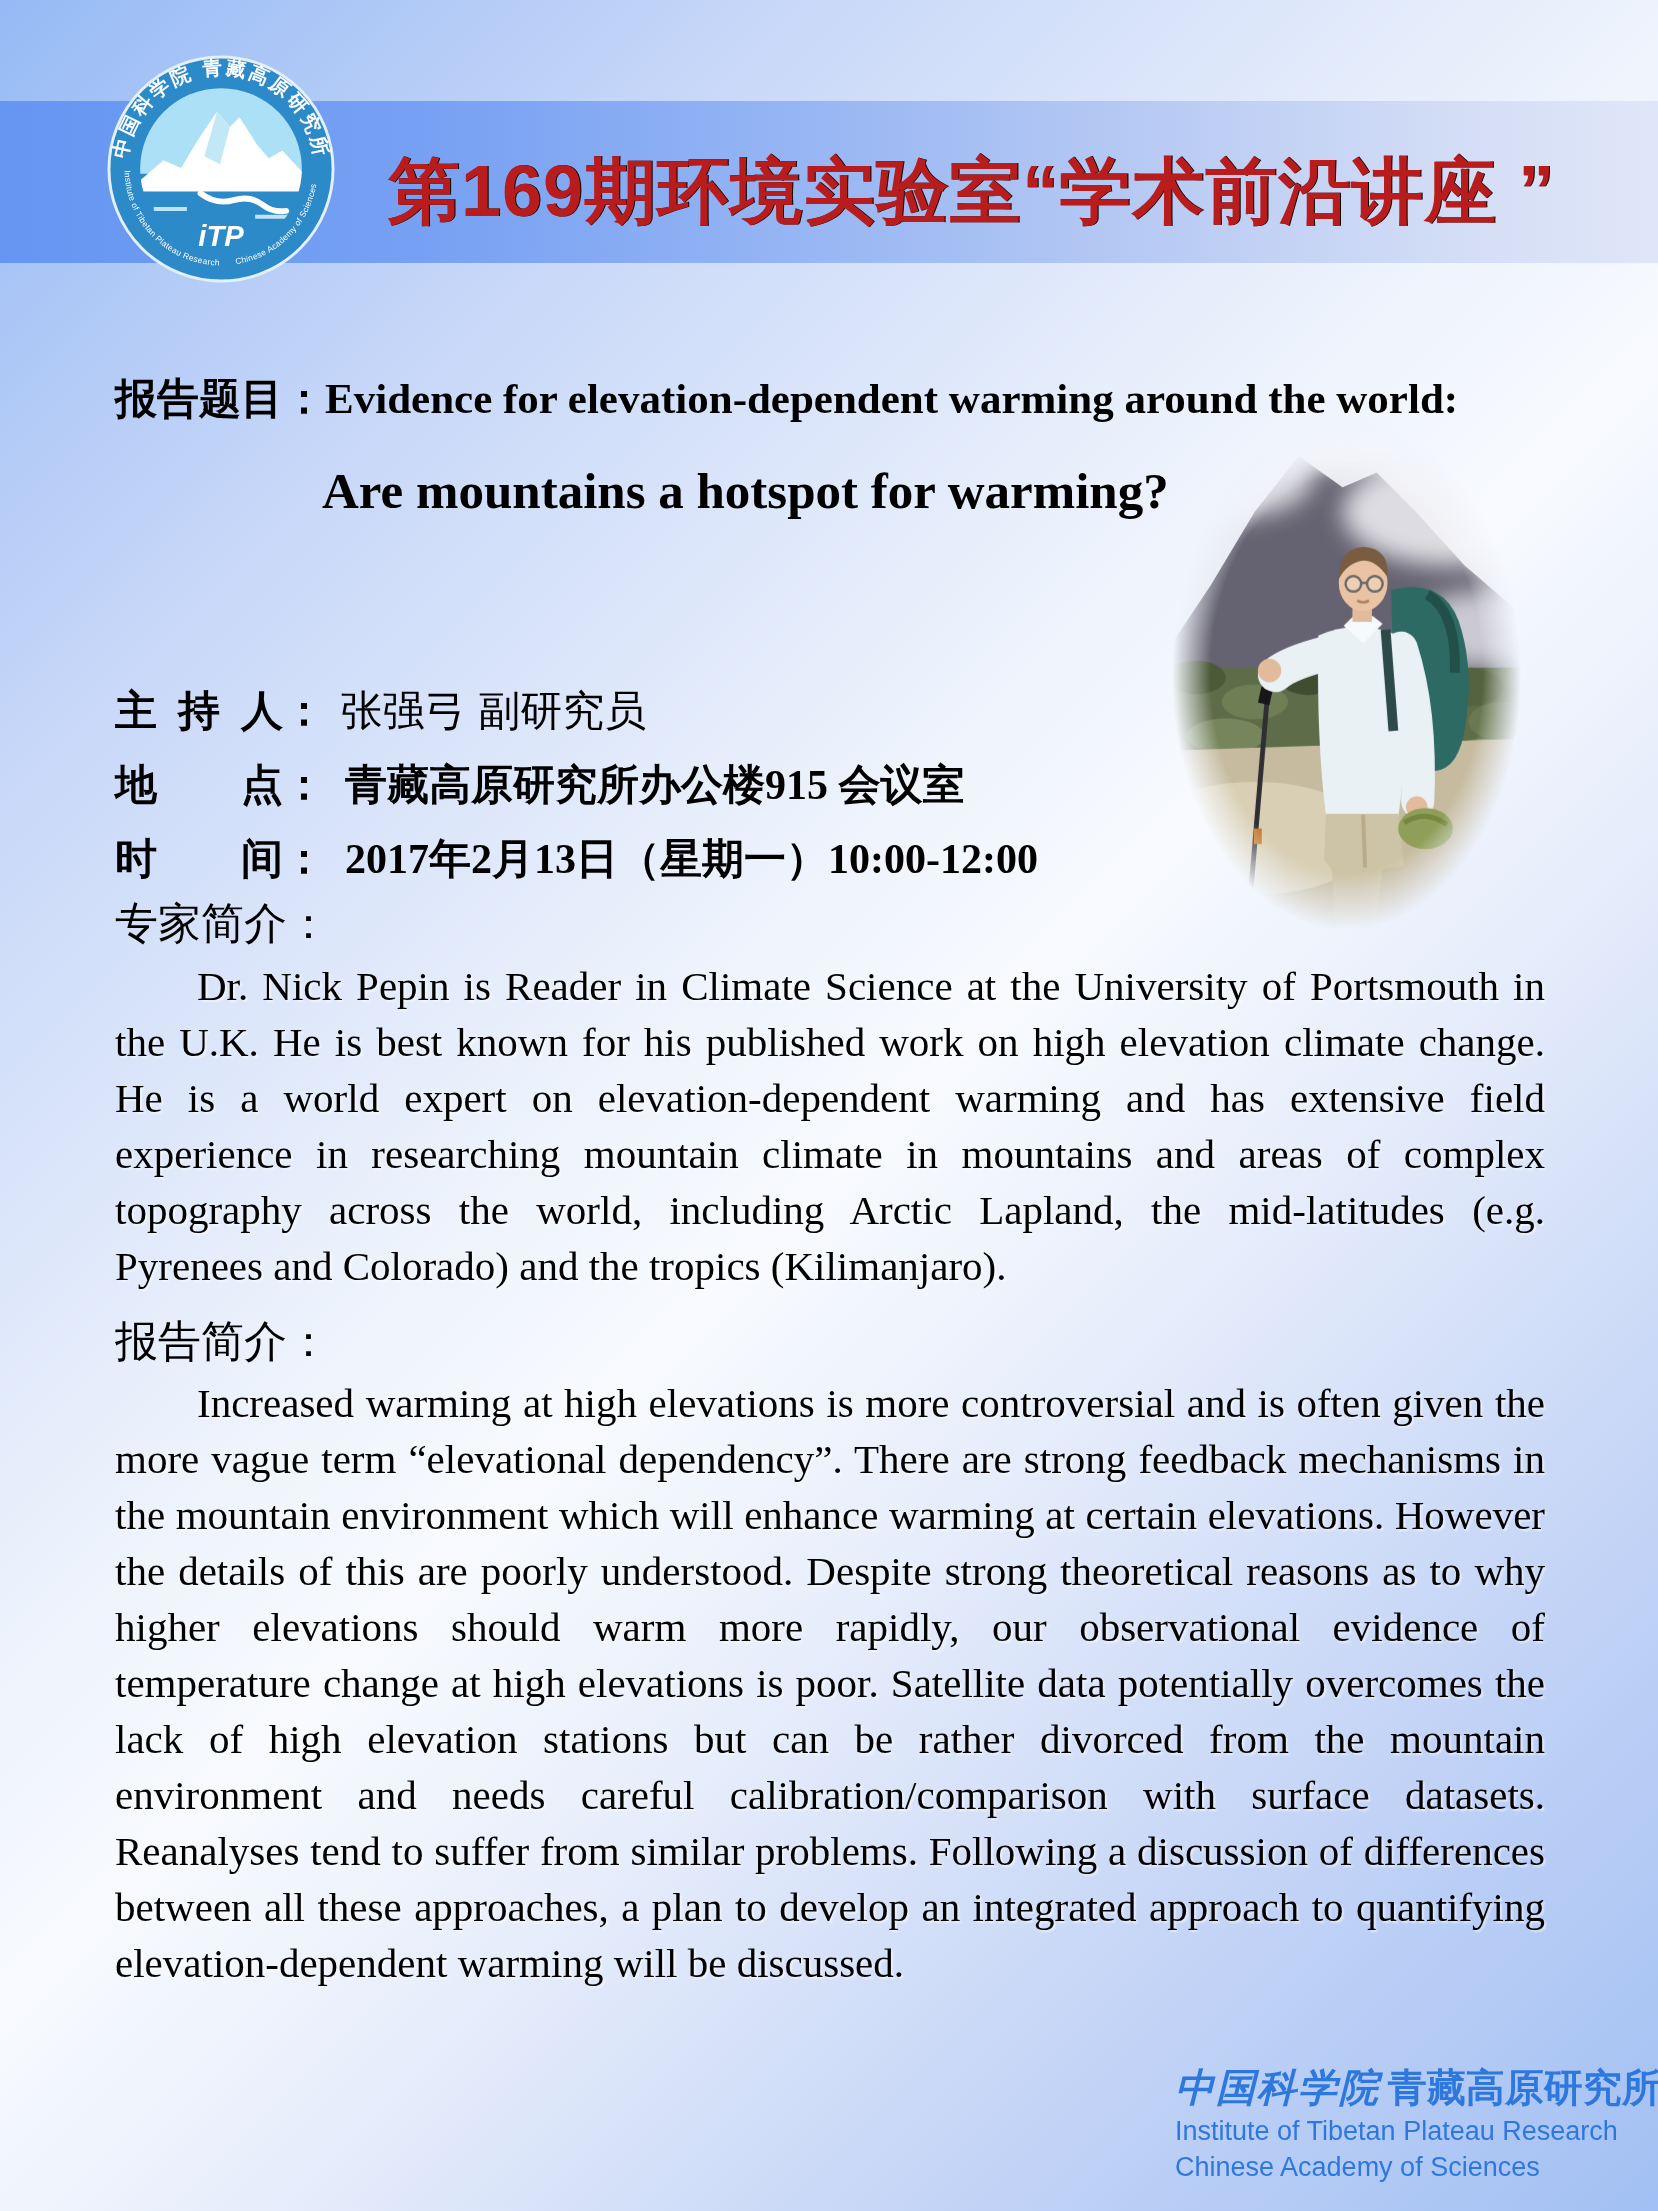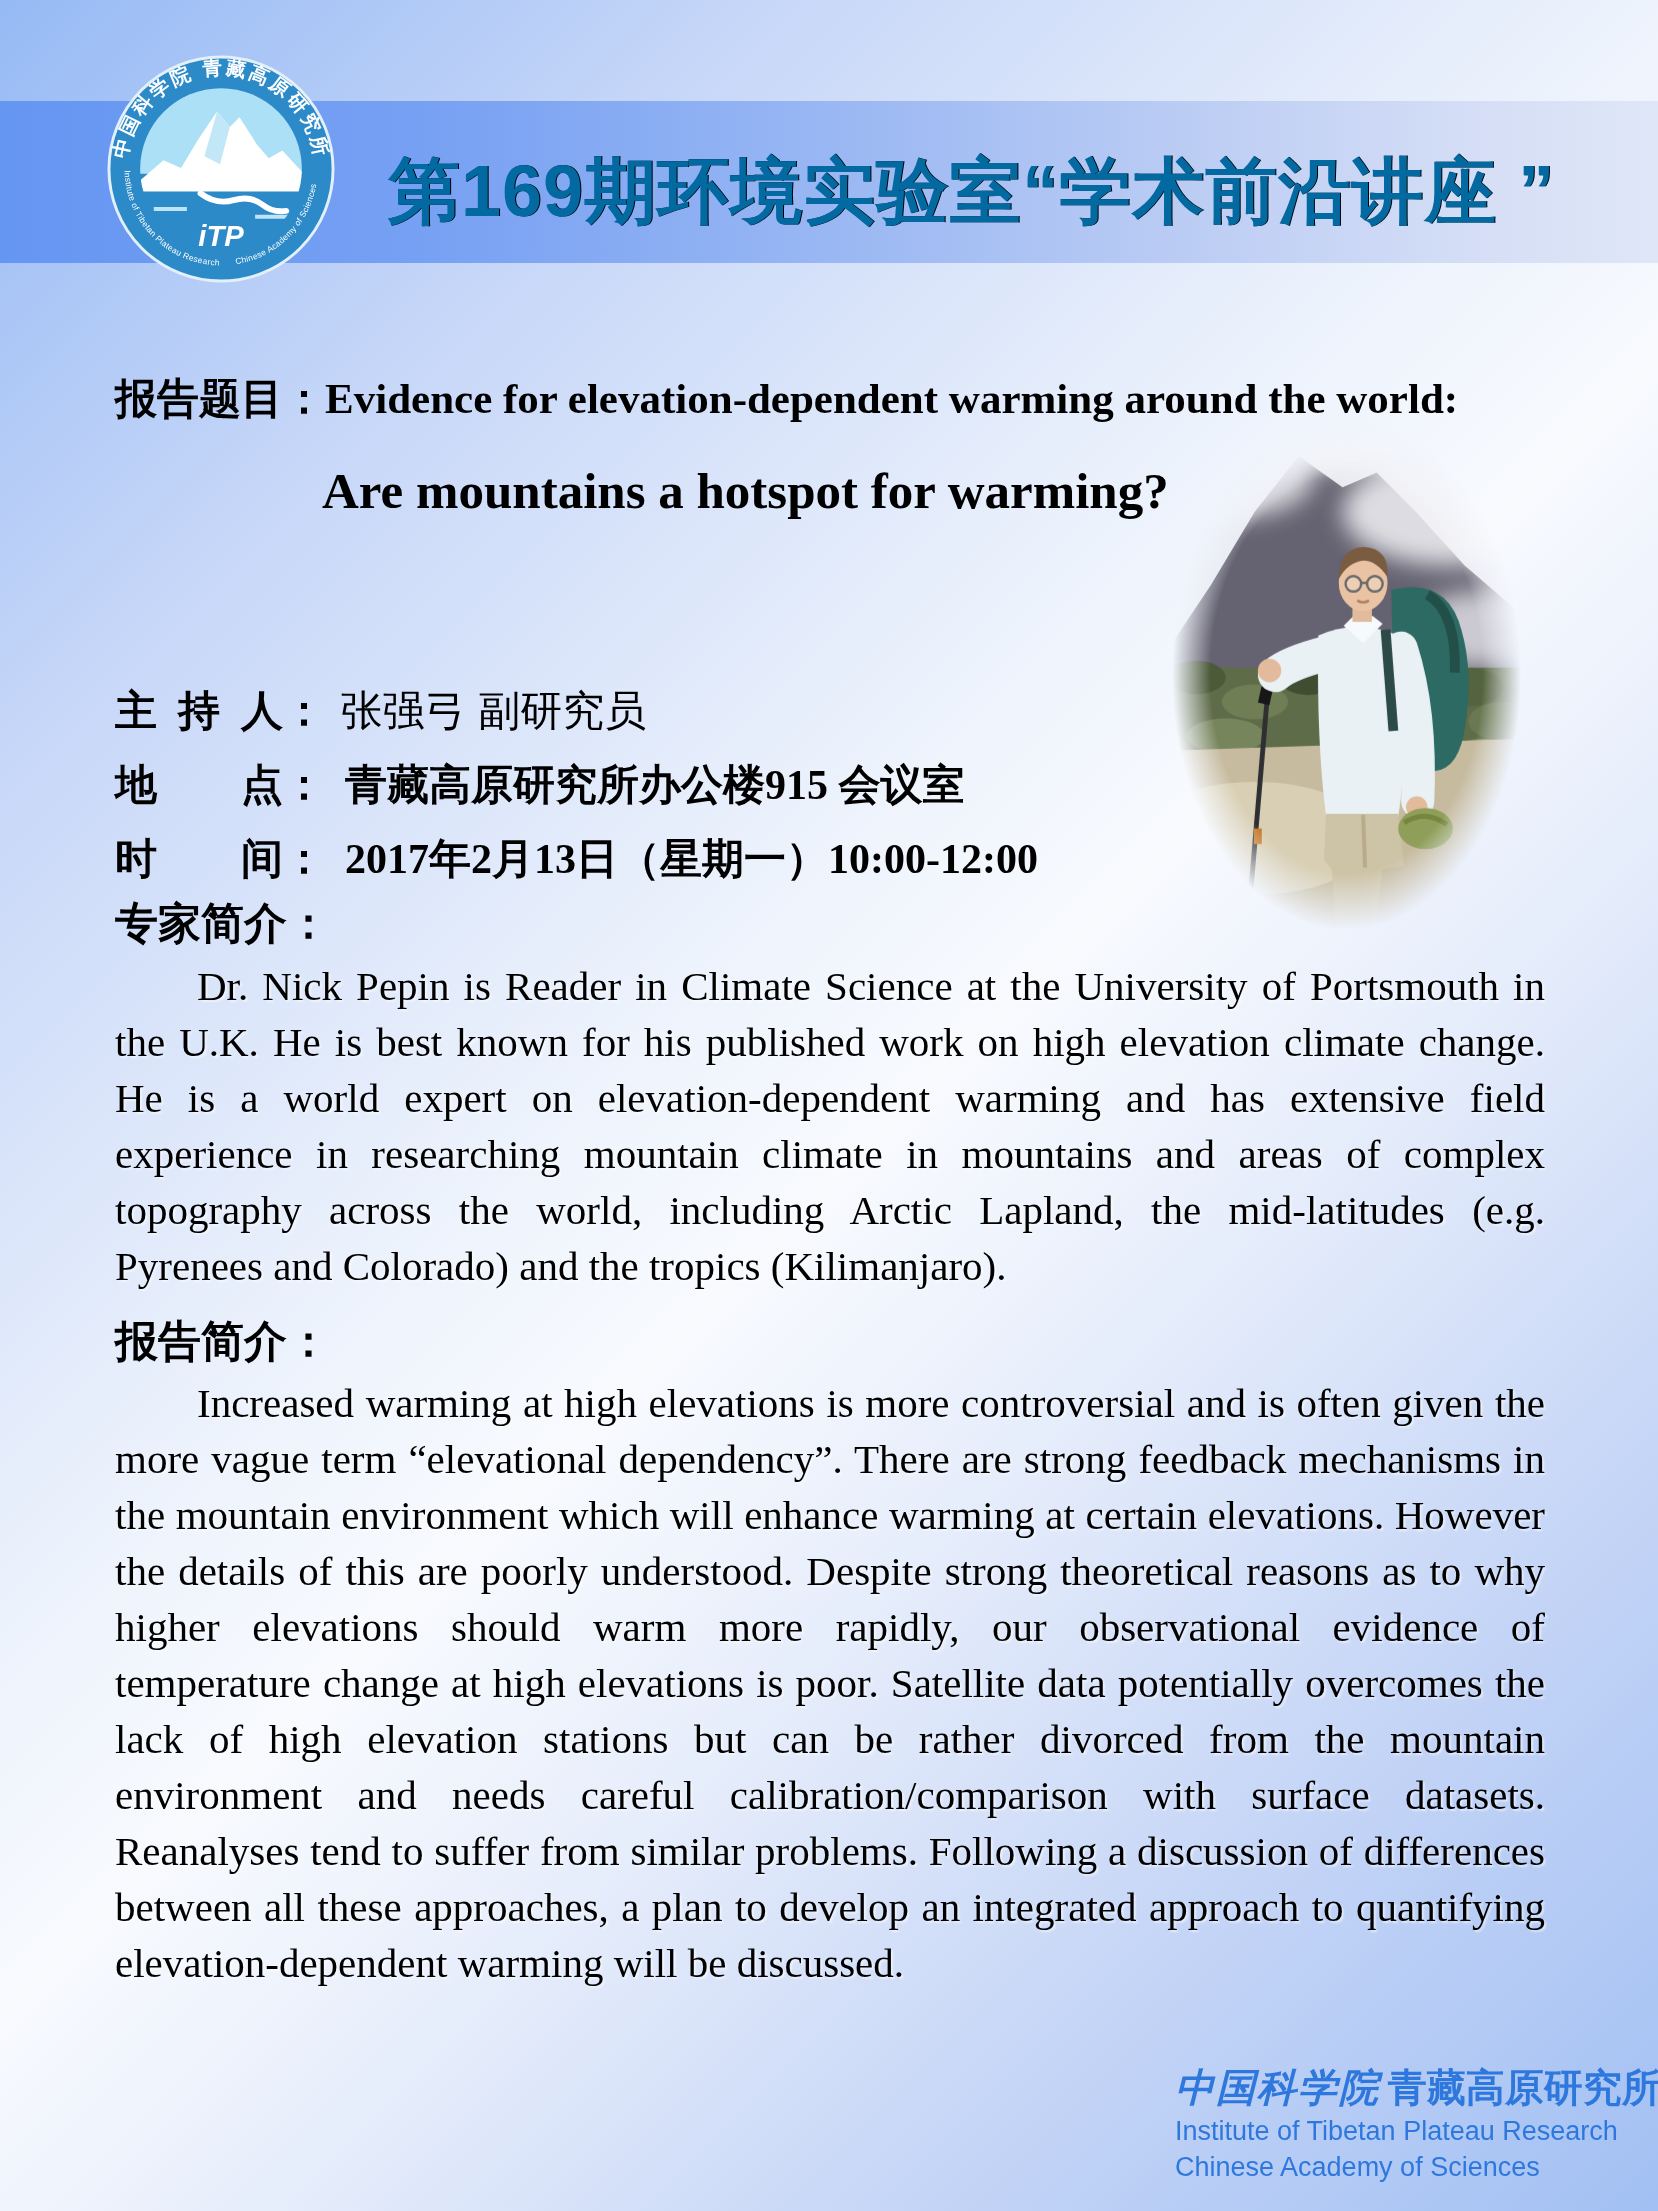--- a/index.html
+++ b/index.html
@@ -5,33 +5,33 @@
   html,body{margin:0;padding:0;}
   body{width:1659px;height:2212px;position:relative;overflow:hidden;
        font-family:"Liberation Sans",sans-serif;color:#000;
        background:linear-gradient(135deg,#96baf5 0%,#c7d7f8 20%,#ecf2fc 42%,#f8fafe 52%,#e6edfb 64%,#c2d3f6 82%,#a2c0f3 100%);}
   .page{position:absolute;inset:0;}
   
   .band{position:absolute;top:101px;left:0;right:0;height:162px;
         background:linear-gradient(90deg,#6596f2 0%,#76a0f3 25%,#96b5f3 48%,#bccdf4 72%,#d6dff6 90%,#dfe6f8 100%);}
   .title{position:absolute;left:388px;top:144px;width:1209px;
          font-family:"Liberation Sans",sans-serif;font-weight:900;font-size:72px;line-height:94px;
-         letter-spacing:1px;color:#0369a1;text-shadow:1px 0 0 #000;white-space:nowrap;}
+         letter-spacing:1px;color:#b91c1c;text-shadow:1px 0 0 #000;white-space:nowrap;}
   
   .logo{position:absolute;left:107px;top:55px;width:228px;height:228px;}
   
   .row{position:absolute;left:115px;white-space:nowrap;}
   .lab{display:inline-block;width:168px;text-align:justify;text-align-last:justify;
        font-weight:700;font-size:42px;font-family:"Liberation Sans",sans-serif;vertical-align:baseline;}
   .colon{font-weight:700;font-size:42px;font-family:"Liberation Sans",sans-serif;}
   .val-en{font-family:"Liberation Serif",serif;font-weight:700;font-size:43px;margin-left:0;}
   .val-cn{font-family:"Liberation Sans",sans-serif;font-weight:400;font-size:42px;margin-left:15.6px;}
   .val-mix{font-family:"Liberation Serif","Liberation Sans",serif;font-weight:700;font-size:42px;margin-left:20px;}
   .cont-en{position:absolute;font-family:"Liberation Serif",serif;font-weight:700;font-size:51px;white-space:nowrap;margin-top:13px;}
-  .sec-head{position:absolute;left:115px;font-weight:700;font-size:43px;white-space:nowrap;
+  .sec-head{position:absolute;left:115px;font-weight:400;font-size:43px;white-space:nowrap;
             font-family:"Liberation Sans",sans-serif;}
   .para{position:absolute;left:115px;width:1430px;
         font-family:"Liberation Serif",serif;font-size:41px;line-height:56px;
         text-align:justify;text-indent:82px;text-shadow:2px 2px 2px rgba(255,255,255,0.55);}
   
   .photo{position:absolute;left:1172px;top:419px;width:349px;height:511px;}
   
   .footer{position:absolute;left:1175px;top:2062px;color:#2e78dd;}
   .f-cn{font-size:39px;line-height:51px;white-space:nowrap;}
   .f-cn .script{font-family:"Liberation Serif",serif;font-style:italic;font-weight:700;letter-spacing:2px;}

